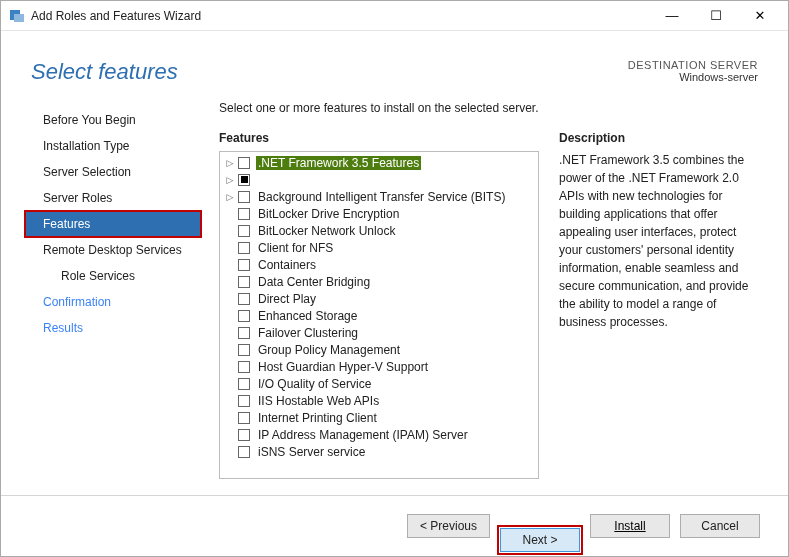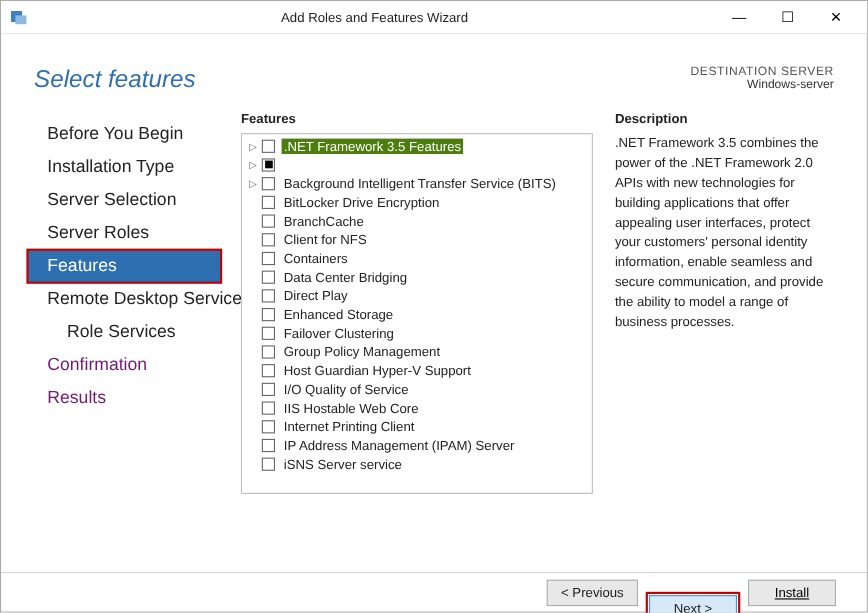--- a/index.html
+++ b/index.html
@@ -26,21 +26,21 @@
     align-items: center;
     padding: 0 6px 0 8px;
     border-bottom: 1px solid #e5e5e5;
     background: #fff;
   }
   .titlebar .app-icon {
     width: 16px; height: 16px;
     display: inline-flex;
     margin-right: 6px;
   }
-  .titlebar .title { flex: 1; font-size: 12px; text-align: center; }
+  .titlebar .title { flex: 1; font-size: 12px; }
   .win-controls { display: flex; }
   .win-btn {
     width: 44px; height: 28px;
     display: flex; align-items: center; justify-content: center;
     font-size: 13px; font-family: inherit;
     color: #000;
     background: transparent;
     border: none;
     cursor: pointer;
   }
@@ -68,28 +68,28 @@
     display: flex;
     padding: 0 30px 0 0;
     overflow: hidden;
   }
   .nav {
     width: 200px;
     padding-top: 6px;
     padding-left: 24px;
   }
   .nav-item {
-    font-size: 16px;
+    font-size: 12px;
     color: #222;
     padding: 6px 6px 6px 18px;
     cursor: pointer;
     white-space: nowrap;
   }
   .nav-item.sub { padding-left: 36px; }
-  .nav-item.disabled { color: #701a75; cursor: default; }
+  .nav-item.disabled { color: #3b82f6; cursor: default; }
   .nav-item.active {
     background: #2d6fb1;
     color: #fff;
   }
   .nav-item.highlighted {
     outline: 2px solid #c10000;
     outline-offset: -1px;
   }
   .main {
     flex: 1;
@@ -169,21 +169,21 @@
   .desc-col {
     flex: 1;
     font-size: 12px;
   }
   .desc-text {
     margin-top: 6px;
     line-height: 1.5;
     color: #222;
   }
   .footer {
-    height: 36px;
+    height: 61px;
     border-top: 1px solid #d5d5d5;
     display: flex;
     align-items: center;
     justify-content: flex-end;
     padding: 0 28px;
     gap: 10px;
   }
   .btn {
     min-width: 80px;
     height: 24px;
@@ -248,20 +248,21 @@
         <div class="nav-item">Server Selection</div>
         <div class="nav-item">Server Roles</div>
         <div class="nav-item active highlighted">Features</div>
         <div class="nav-item">Remote Desktop Services</div>
         <div class="nav-item sub">Role Services</div>
         <div class="nav-item disabled">Confirmation</div>
         <div class="nav-item disabled">Results</div>
       </div>
 
     <div class="main">
+      <div class="intro">Select one or more features to install on the selected server.</div>
       <div class="columns">
         <div class="features-col">
           <div class="col-header">Features</div>
           <div class="tree-box" id="tree">
               <div class="tree-row">
                 <span class="expander">▷</span>
                 <span class="chk"></span>
                 <span class="tree-label selected">.NET Framework 3.5 Features</span>
               </div>
               <div class="tree-row">
@@ -274,21 +275,21 @@
                 <span class="tree-label">Background Intelligent Transfer Service (BITS)</span>
               </div>
               <div class="tree-row">
                 <span class="expander empty"></span>
                 <span class="chk"></span>
                 <span class="tree-label">BitLocker Drive Encryption</span>
               </div>
               <div class="tree-row">
                 <span class="expander empty"></span>
                 <span class="chk"></span>
-                <span class="tree-label">BranchCache</span>
+                <span class="tree-label">BitLocker Network Unlock</span>
               </div>
               <div class="tree-row">
                 <span class="expander empty"></span>
                 <span class="chk"></span>
                 <span class="tree-label">Client for NFS</span>
               </div>
               <div class="tree-row">
                 <span class="expander empty"></span>
                 <span class="chk"></span>
                 <span class="tree-label">Containers</span>
@@ -324,21 +325,21 @@
                 <span class="tree-label">Host Guardian Hyper-V Support</span>
               </div>
               <div class="tree-row">
                 <span class="expander empty"></span>
                 <span class="chk"></span>
                 <span class="tree-label">I/O Quality of Service</span>
               </div>
               <div class="tree-row">
                 <span class="expander empty"></span>
                 <span class="chk"></span>
-                <span class="tree-label">IIS Hostable Web Core</span>
+                <span class="tree-label">IIS Hostable Web APIs</span>
               </div>
               <div class="tree-row">
                 <span class="expander empty"></span>
                 <span class="chk"></span>
                 <span class="tree-label">Internet Printing Client</span>
               </div>
               <div class="tree-row">
                 <span class="expander empty"></span>
                 <span class="chk"></span>
                 <span class="tree-label">IP Address Management (IPAM) Server</span>
@@ -355,14 +356,15 @@
           <div class="desc-text">.NET Framework 3.5 combines the power of the .NET Framework 2.0 APIs with new technologies for building applications that offer appealing user interfaces, protect your customers' personal identity information, enable seamless and secure communication, and provide the ability to model a range of business processes.</div>
         </div>
       </div>
     </div>
   </div>
 
   <div class="footer">
     <button class="btn">&lt; Previous</button>
     <button class="btn primary highlighted">Next &gt;</button>
     <button class="btn" disabled="">Install</button>
+    <button class="btn">Cancel</button>
   </div>
 </div>
 
 </body></html>

